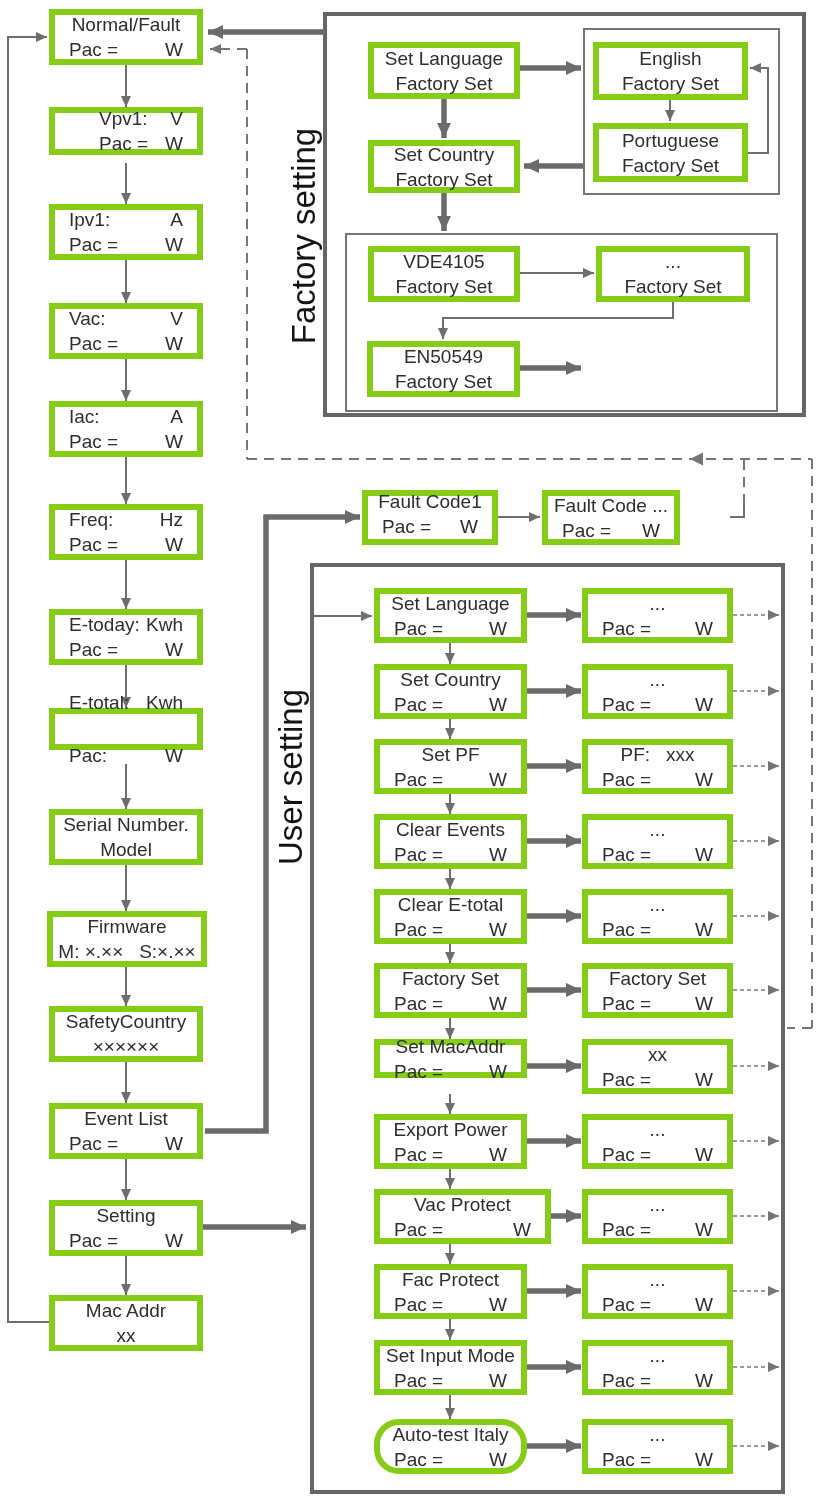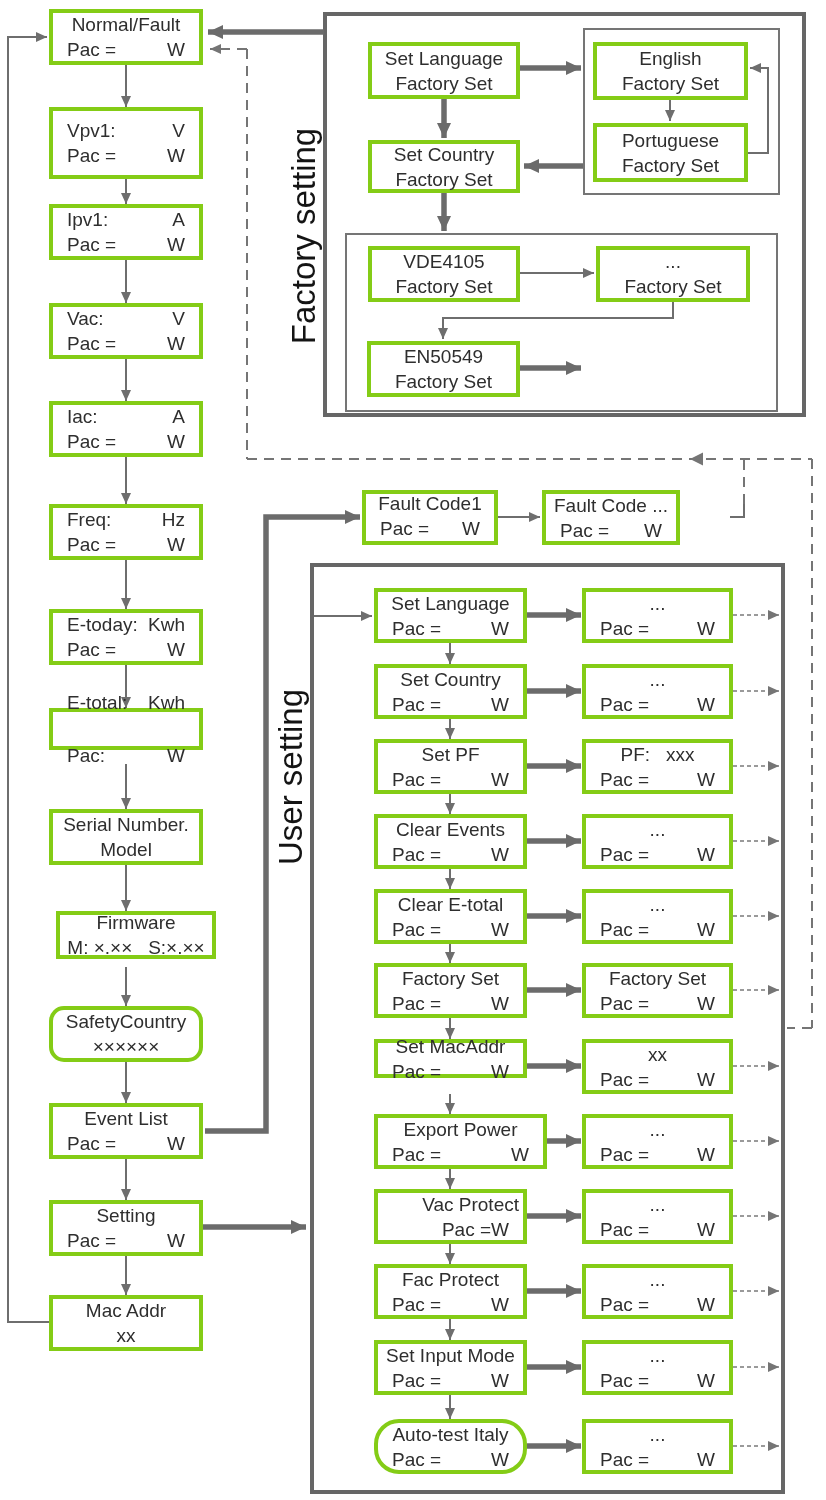--- a/index.html
+++ b/index.html
@@ -5,21 +5,21 @@
   html,body{margin:0;padding:0;background:#ffffff;}
   .stage{position:relative;width:826px;height:1500px;background:#ffffff;
          font-family:"Liberation Sans",sans-serif;color:#2e2e2e;overflow:hidden;}
   svg.wires{position:absolute;left:0;top:0;width:826px;height:1500px;pointer-events:none;}
   .thick{stroke:#6b6b6b;stroke-width:5.5;fill:none;}
   .thin{stroke:#6e6e6e;stroke-width:2;fill:none;}
   .dashL{stroke:#757575;stroke-width:2;fill:none;stroke-dasharray:10 7;}
   .dashS{stroke:#7a7a7a;stroke-width:1.6;fill:none;stroke-dasharray:4 3;}
   .sect{position:absolute;border:4px solid #666666;box-sizing:border-box;background:transparent;}
   .grp{position:absolute;border:2px solid #757575;box-sizing:border-box;background:transparent;}
-  .node{position:absolute;background:#ffffff;border:4px solid #84cc16;box-sizing:border-box;
+  .node{position:absolute;background:#ffffff;border:6px solid #84cc16;box-sizing:border-box;
         display:flex;flex-direction:column;justify-content:center;
         font-size:19px;line-height:25px;color:#2e2e2e;}
   .node .ln{display:flex;white-space:pre;}
   .node .ln.cen{justify-content:center;padding:0 4px;}
   .node .ln.split{justify-content:space-between;padding:0 14px;}
   .vlabel{position:absolute;width:340px;height:42px;line-height:42px;text-align:center;
           font-size:33px;color:#141414;transform:rotate(-90deg);transform-origin:center;
           white-space:nowrap;}
 </style>
 </head>
@@ -121,21 +121,21 @@
         <path d="M527,1446 H581" class="thick" marker-end="url(#mT)"></path>
         <path d="M733,1446 H779" class="dashS" marker-end="url(#md)"></path>
       </g>
   </svg>
 
   <div id="nodes">
       <div class="node" style="left: 49px; top: 9px; width: 154px; height: 56px;">
         <div class="ln cen"><span>Normal/Fault</span></div>
         <div class="ln split"><span>Pac =</span><span>W</span></div>
       </div>
-      <div class="node" style="left: 49px; top: 107px; width: 154px; height: 72px;">
+      <div class="node" style="left: 49px; top: 107px; width: 154px; height: 48px; padding-left: 30px;">
         <div class="ln split"><span>Vpv1:</span><span>V</span></div>
         <div class="ln split"><span>Pac =</span><span>W</span></div>
       </div>
       <div class="node" style="left: 49px; top: 204px; width: 154px; height: 56px;">
         <div class="ln split"><span>Ipv1:</span><span>A</span></div>
         <div class="ln split"><span>Pac =</span><span>W</span></div>
       </div>
       <div class="node" style="left: 49px; top: 303px; width: 154px; height: 56px;">
         <div class="ln split"><span>Vac:</span><span>V</span></div>
         <div class="ln split"><span>Pac =</span><span>W</span></div>
@@ -153,25 +153,25 @@
         <div class="ln split"><span>Pac =</span><span>W</span></div>
       </div>
       <div class="node" style="left: 49px; top: 708px; width: 154px; height: 42px; gap: 28px;">
         <div class="ln split"><span>E-total:</span><span>Kwh</span></div>
         <div class="ln split"><span>Pac:</span><span>W</span></div>
       </div>
       <div class="node" style="left: 49px; top: 809px; width: 154px; height: 56px;">
         <div class="ln cen"><span>Serial Number.</span></div>
         <div class="ln cen"><span>Model</span></div>
       </div>
-      <div class="node" style="left: 56px; top: 911px; width: 160px; height: 48px;">
+      <div class="node" style="left: 47px; top: 911px; width: 160px; height: 56px;">
         <div class="ln cen"><span>Firmware</span></div>
         <div class="ln cen"><span>M: ×.××&nbsp;&nbsp;&nbsp;S:×.××</span></div>
       </div>
-      <div class="node" style="left: 49px; top: 1006px; width: 154px; height: 56px; border-radius: 15px;">
+      <div class="node" style="left: 49px; top: 1006px; width: 154px; height: 56px;">
         <div class="ln cen"><span>SafetyCountry</span></div>
         <div class="ln cen"><span>××××××</span></div>
       </div>
       <div class="node" style="left: 49px; top: 1103px; width: 154px; height: 56px;">
         <div class="ln cen"><span>Event List</span></div>
         <div class="ln split"><span>Pac =</span><span>W</span></div>
       </div>
       <div class="node" style="left: 49px; top: 1200px; width: 154px; height: 56px;">
         <div class="ln cen"><span>Setting</span></div>
         <div class="ln split"><span>Pac =</span><span>W</span></div>
@@ -265,29 +265,29 @@
         <div class="ln split"><span>Pac =</span><span>W</span></div>
       </div>
       <div class="node" style="left: 374px; top: 1039px; width: 153px; height: 39px;">
         <div class="ln cen"><span>Set MacAddr</span></div>
         <div class="ln split"><span>Pac =</span><span>W</span></div>
       </div>
       <div class="node" style="left: 582px; top: 1039px; width: 151px; height: 55px;">
         <div class="ln cen"><span>xx</span></div>
         <div class="ln split"><span>Pac =</span><span>W</span></div>
       </div>
-      <div class="node" style="left: 374px; top: 1114px; width: 173px; height: 55px;">
+      <div class="node" style="left: 374px; top: 1114px; width: 153px; height: 55px;">
         <div class="ln cen"><span>Export Power</span></div>
         <div class="ln split"><span>Pac =</span><span>W</span></div>
       </div>
       <div class="node" style="left: 582px; top: 1114px; width: 151px; height: 55px;">
         <div class="ln cen"><span>...</span></div>
         <div class="ln split"><span>Pac =</span><span>W</span></div>
       </div>
-      <div class="node" style="left: 374px; top: 1189px; width: 153px; height: 55px; align-items: flex-end;">
+      <div class="node" style="left: 374px; top: 1189px; width: 177px; height: 55px;">
         <div class="ln cen"><span>Vac Protect</span></div>
         <div class="ln split"><span>Pac =</span><span>W</span></div>
       </div>
       <div class="node" style="left: 582px; top: 1189px; width: 151px; height: 55px;">
         <div class="ln cen"><span>...</span></div>
         <div class="ln split"><span>Pac =</span><span>W</span></div>
       </div>
       <div class="node" style="left: 374px; top: 1264px; width: 153px; height: 55px;">
         <div class="ln cen"><span>Fac Protect</span></div>
         <div class="ln split"><span>Pac =</span><span>W</span></div>

